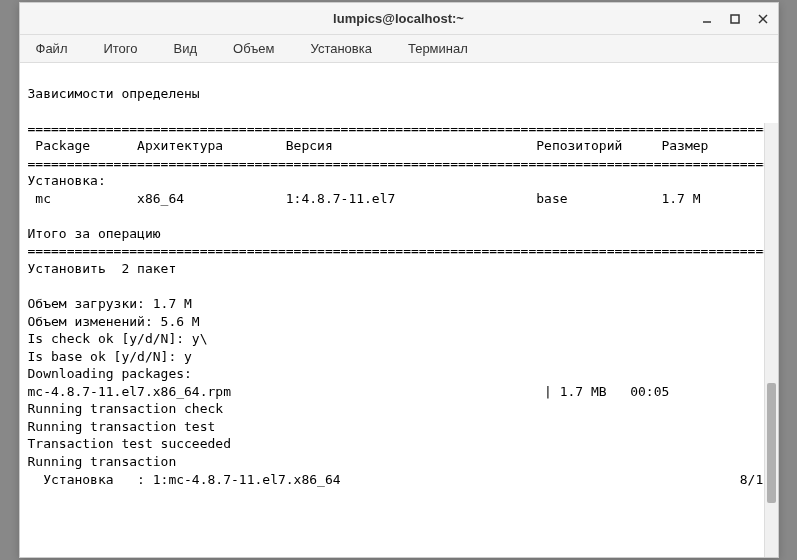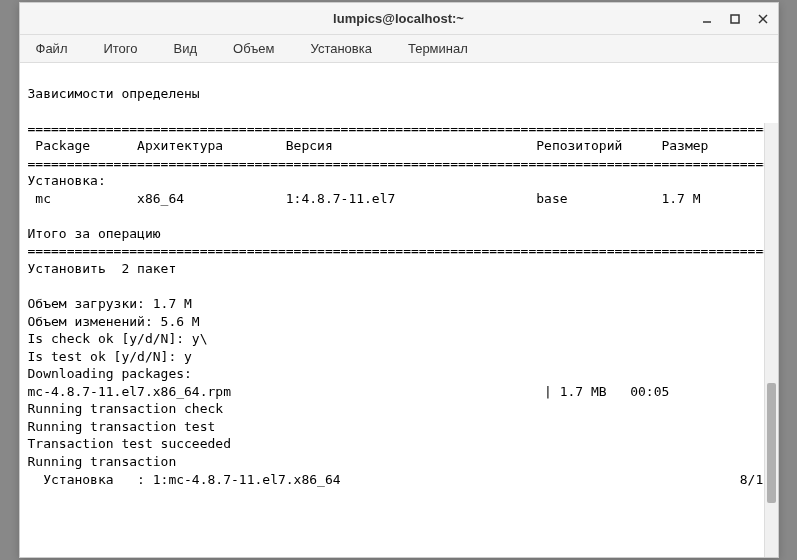--- a/index.html
+++ b/index.html
@@ -143,21 +143,21 @@
 <span>Установка:</span>
 <span> mc           x86_64             1:4.8.7-11.el7                  base            1.7 M</span>
 <span></span>
 <span>Итого за операцию</span>
 <span>================================================================================================</span>
 <span>Установить  2 пакет</span>
 <span></span>
 <span>Объем загрузки: 1.7 M</span>
 <span>Объем изменений: 5.6 M</span>
 <span>Is check ok [y/d/N]: y\</span>
-<span>Is test ok [y/d/N]: y</span>
+<span>Is base ok [y/d/N]: y</span>
 <span>Downloading packages:</span>
 <span>mc-4.8.7-11.el7.x86_64.rpm                                        | 1.7 MB   00:05</span>
 <span>Running transaction check</span>
 <span>Running transaction test</span>
 <span>Transaction test succeeded</span>
 <span>Running transaction</span>
 <span>  Установка   : 1:mc-4.8.7-11.el7.x86_64                                                   8/1</span>
     <div class="scrollbar">
       <div class="scrollbar-thumb"></div>
     </div>

